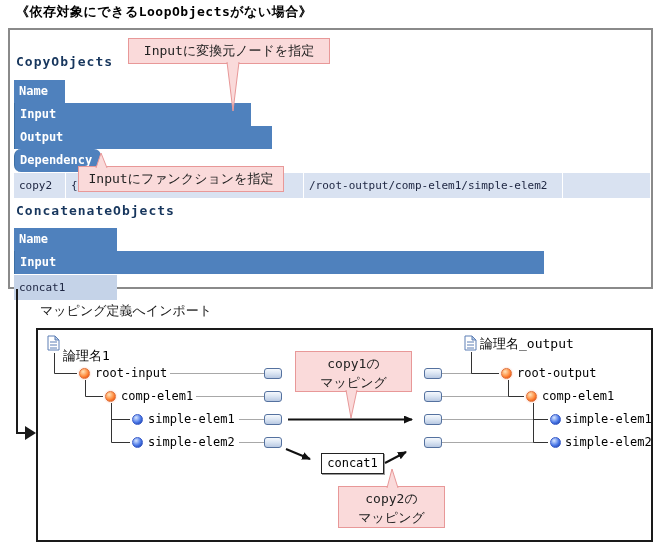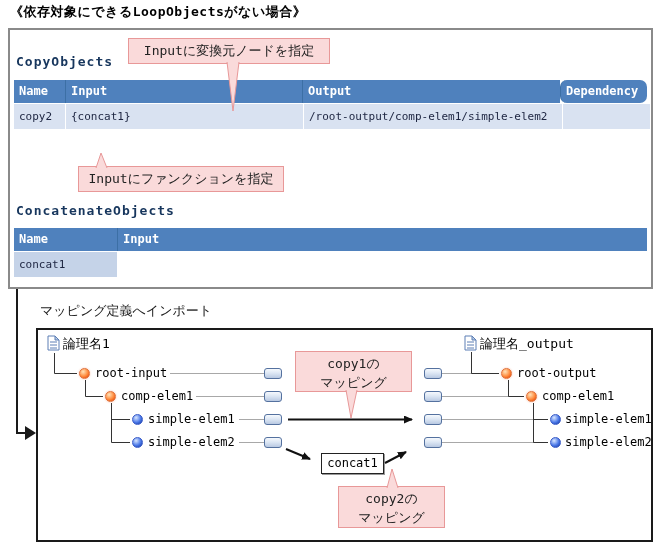--- a/index.html
+++ b/index.html
@@ -14,21 +14,21 @@
   .panel-dark{border:2px solid #1a1a1a;background:#fff;}
   .heading{font-size:13px;font-weight:bold;letter-spacing:1px;color:#17365D;white-space:nowrap;}
   .seclabel{font-size:13px;color:#1a1a1a;white-space:nowrap;}
   .callout{
     background:#FADADA;border:1px solid #E89898;color:#222;
     font-size:13px;text-align:center;box-sizing:border-box;white-space:nowrap;
   }
   .callout .cl{display:block;line-height:19px;}
   .tbl{position:absolute;}
   .tr{display:flex;margin-top:1px;}
-  .tr.hd{margin-top:0;}
+  .tr.hd{margin-top:0;flex-direction:column;}
   .td{box-sizing:border-box;padding-left:5px;overflow:hidden;white-space:nowrap;}
   .hd .td{background:#4F81BD;color:#fff;font-weight:bold;font-size:12px;line-height:23px;height:23px;border-left:1px solid #3C6FA5;}
   .hd .td:first-child{border-left:none;}
   .bd .td{font-size:11px;line-height:25px;height:25px;color:#1c2440;margin-left:1px;}
   .bd .td:first-child{margin-left:0;}
   .rowA .td{background:#C5D3E8;}
   .rowB .td{background:#D9E2F1;}
   .treelabel{font-size:12px;line-height:14px;color:#000;white-space:nowrap;}
   .cjk{font-size:13px;}
   .node{width:11px;height:11px;border-radius:50%;box-sizing:border-box;}
@@ -43,21 +43,21 @@
     font-size:12px;text-align:center;line-height:19px;box-sizing:border-box;color:#000;
   }
   svg.overlay{position:absolute;left:0;top:0;pointer-events:none;}
   .docicon{display:block;}
 </style>
 </head>
 <body>
 
 <div class="stage">
 
-  <div class="abs title" style="left:10px;top:3px;">《依存対象にできるLoopObjectsがない場合》</div>
+  <div class="abs title" style="left:16px;top:3px;">《依存対象にできるLoopObjectsがない場合》</div>
 
   <div class="abs panel" style="left:8px;top:28px;width:641px;height:257px;"></div>
 
   <div class="abs heading" style="left:16px;top:54px;">CopyObjects</div>
 
   <div class="abs callout" style="left:128px;top:38px;width:202px;height:26px;line-height:24px;">Inputに変換元ノードを指定</div>
 
   <div class="tbl" style="left:14px;top:80px;width:636px;">
     <div class="tr hd">
       <div class="td" style="width:51px;">Name</div>
@@ -90,21 +90,21 @@
   <div class="abs seclabel" style="left:40px;top:302px;">マッピング定義へインポート</div>
   <div class="abs panel-dark" style="left:36px;top:328px;width:613px;height:210px;"></div>
 
   <svg class="abs docicon" style="left:47px;top:335px;" width="13" height="16" viewBox="0 0 13 16">
     <path d="M1 1 h7 l4 4 v10 h-11 z" fill="#ffffff" stroke="#5C7FB5" stroke-width="1"></path>
     <path d="M8 1 l4 4 h-4 z" fill="#B9CCE6" stroke="#5C7FB5" stroke-width="1"></path>
     <line x1="3" y1="7" x2="10" y2="7" stroke="#5C7FB5"></line>
     <line x1="3" y1="10" x2="10" y2="10" stroke="#5C7FB5"></line>
     <line x1="3" y1="13" x2="10" y2="13" stroke="#5C7FB5"></line>
   </svg>
-  <div class="abs treelabel cjk" style="left:63px;top:337px;text-align:center;">論理名1</div>
+  <div class="abs treelabel cjk" style="left:63px;top:349px;text-align:center;">論理名1</div>
 
   <div class="abs node orange" style="left:79px;top:368px;"></div>
   <div class="abs treelabel" style="left:95px;top:366px;">root-input</div>
   <div class="abs node orange" style="left:105px;top:391px;"></div>
   <div class="abs treelabel" style="left:121px;top:389px;">comp-elem1</div>
   <div class="abs node blue" style="left:132px;top:414px;"></div>
   <div class="abs treelabel" style="left:148px;top:412px;">simple-elem1</div>
   <div class="abs node blue" style="left:132px;top:437px;"></div>
   <div class="abs treelabel" style="left:148px;top:435px;">simple-elem2</div>
 

